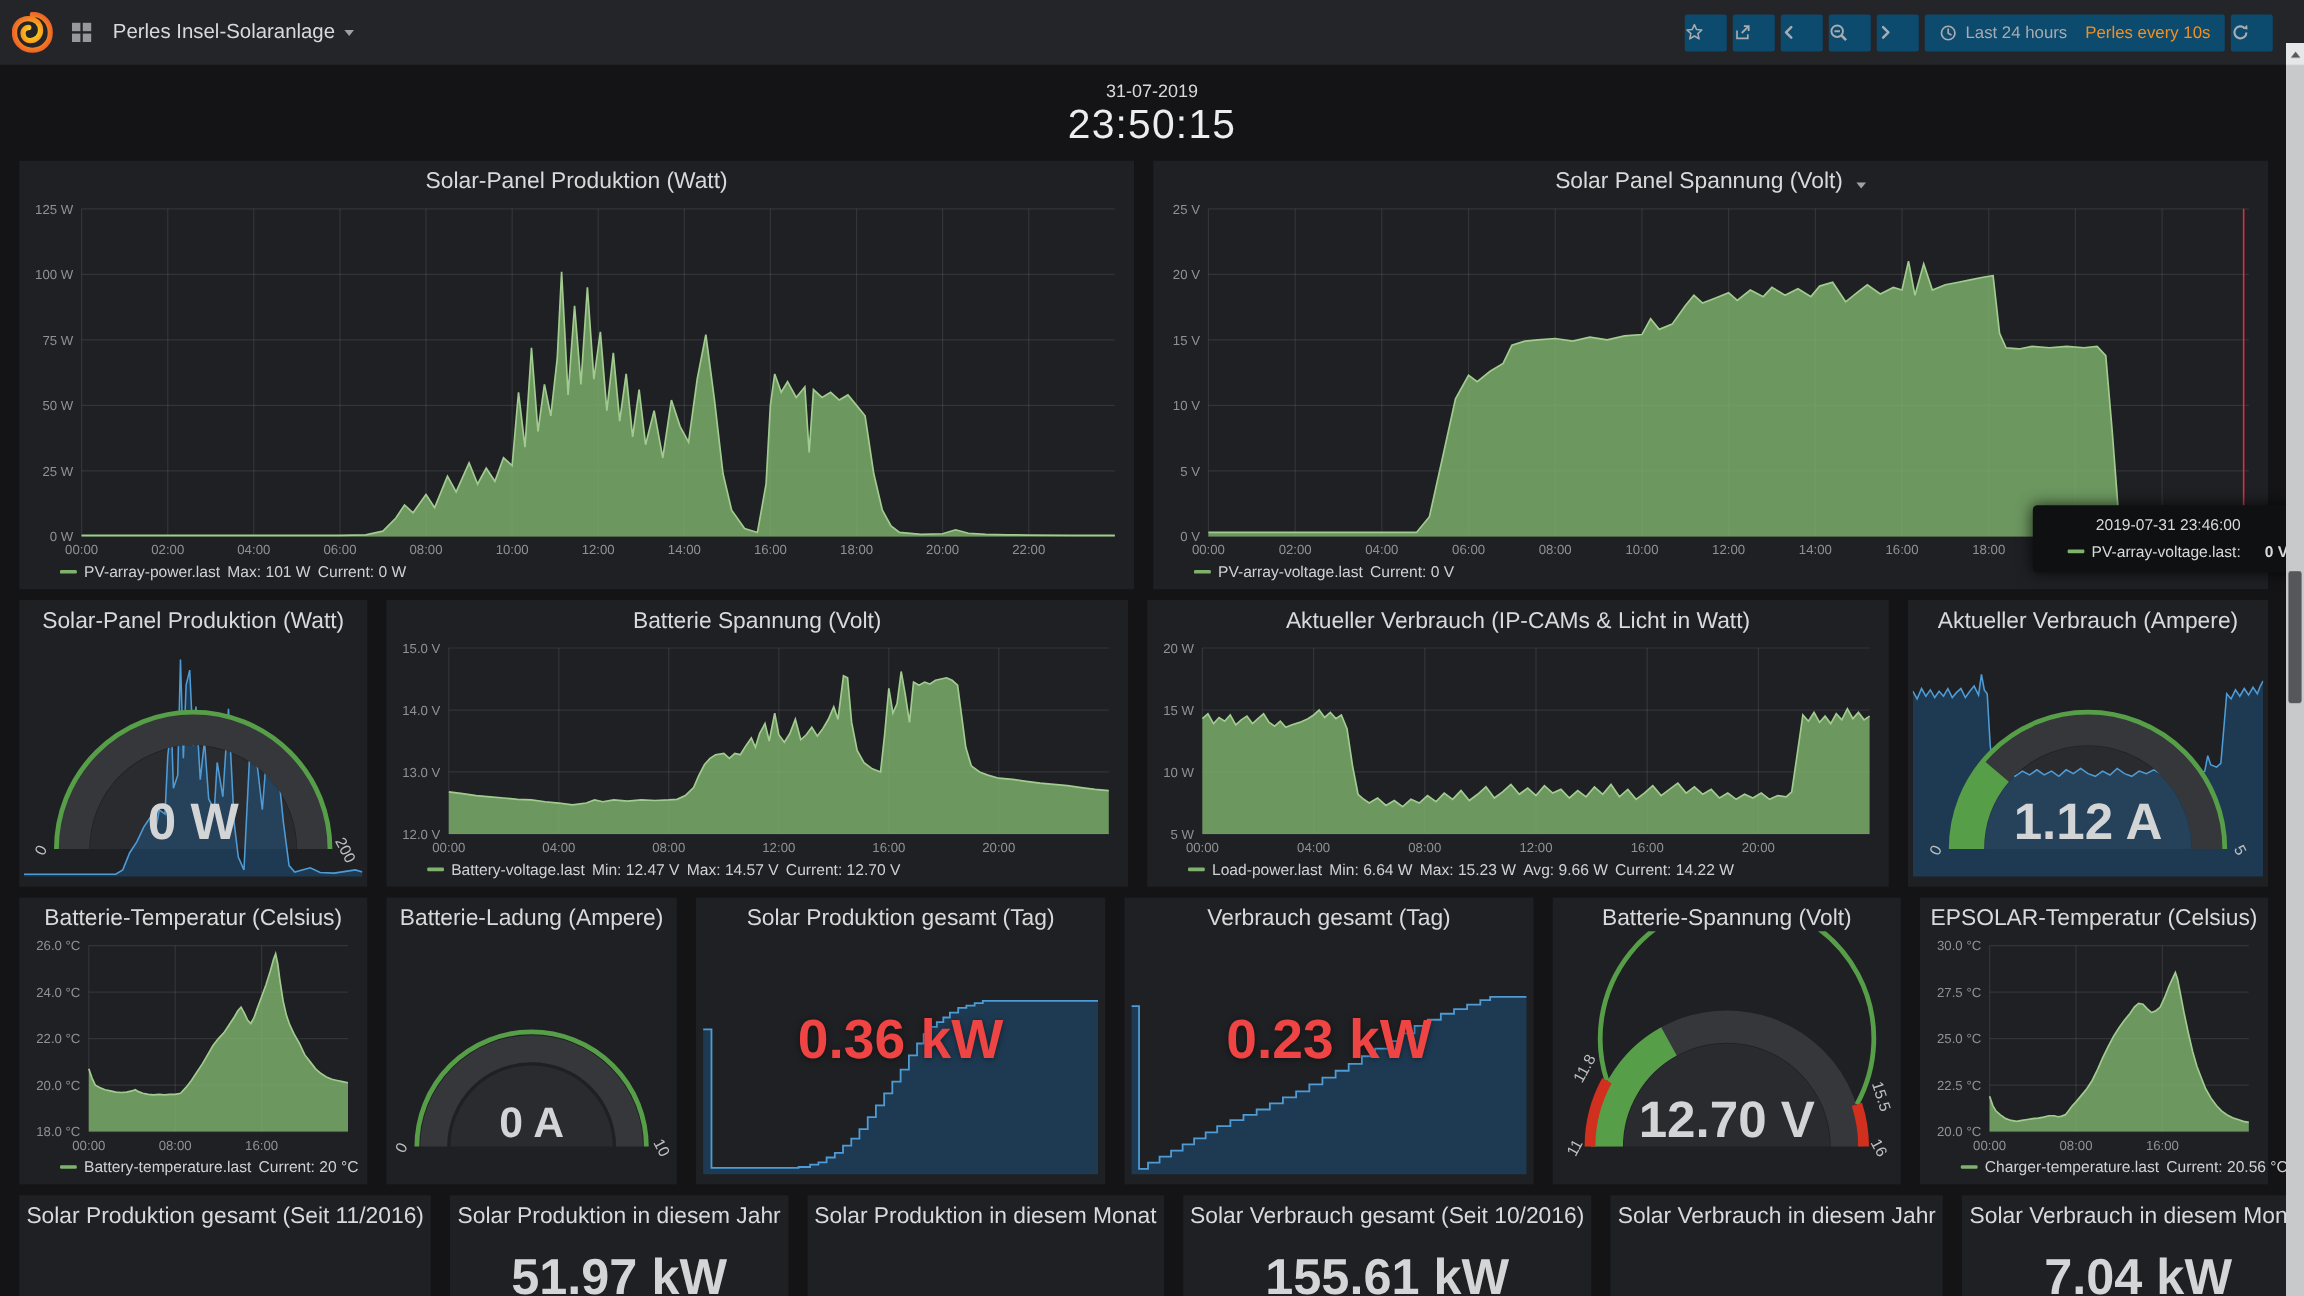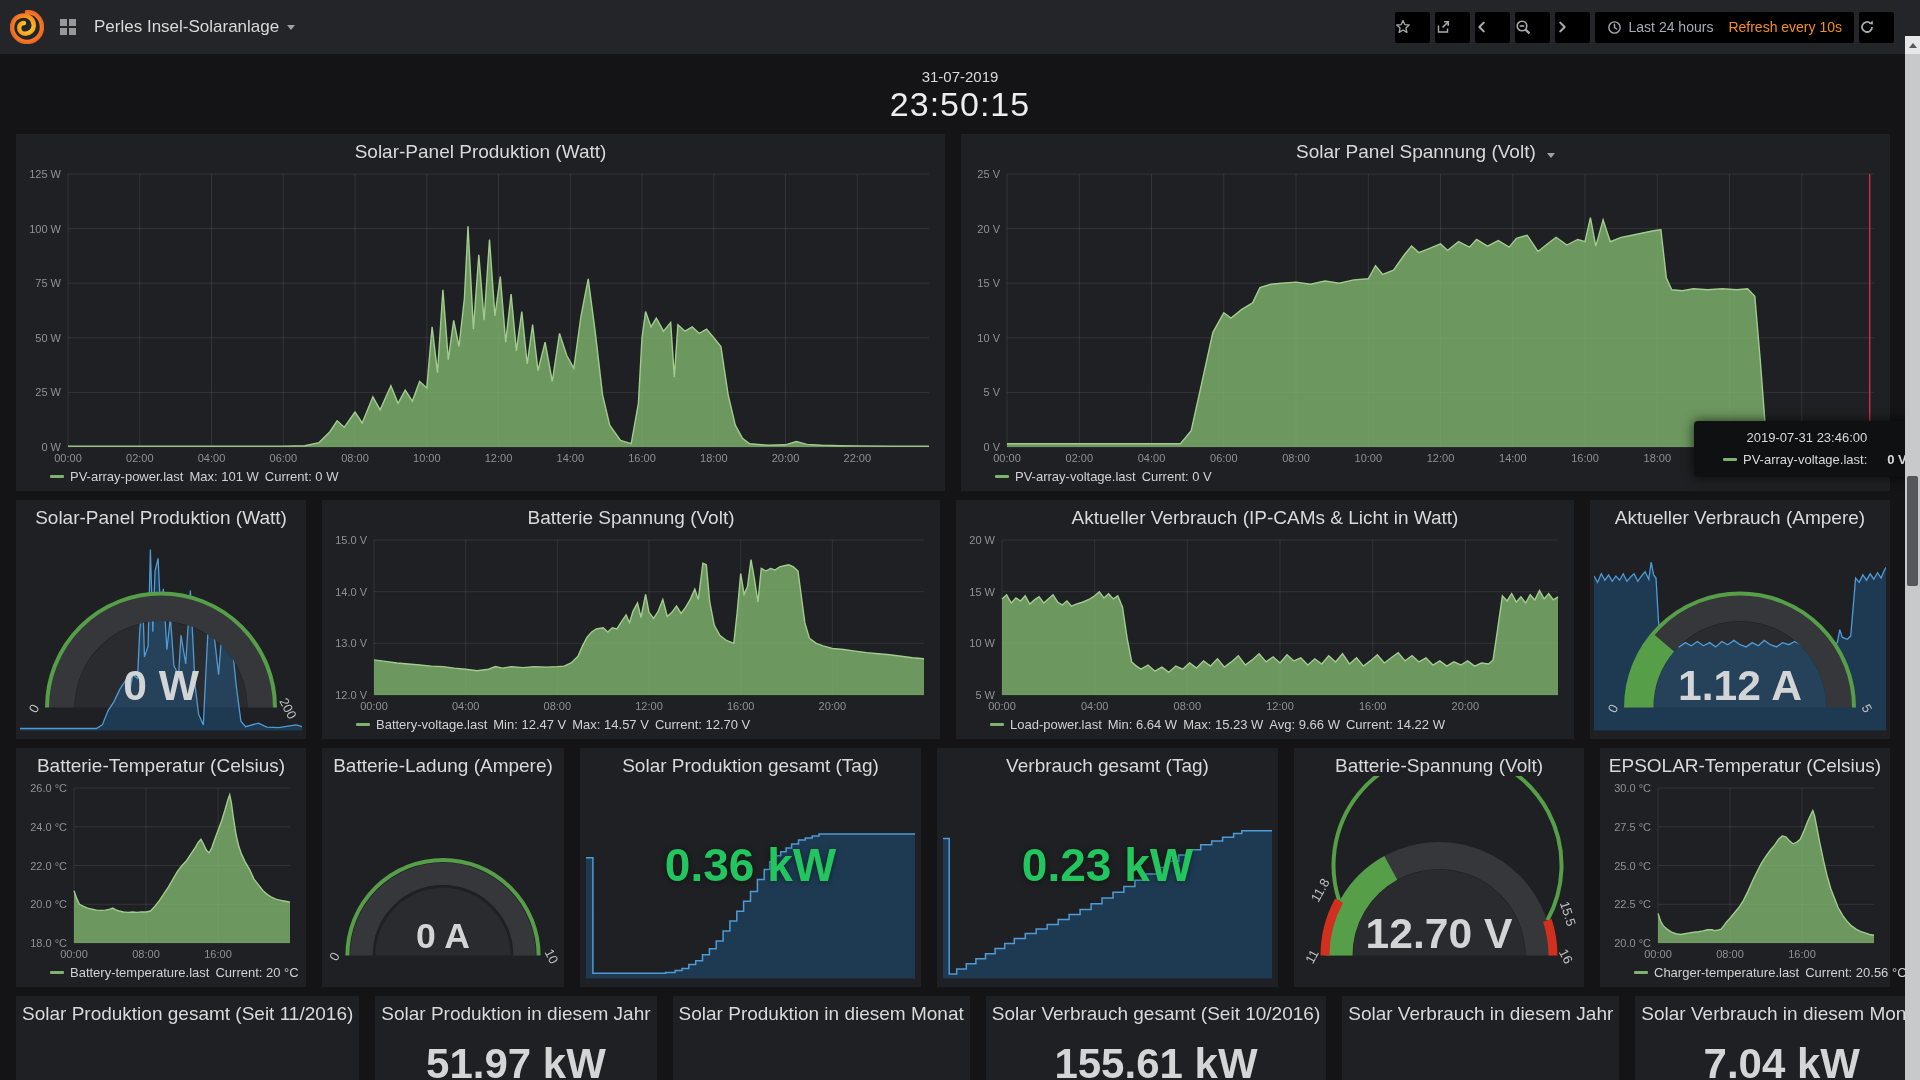--- a/index.html
+++ b/index.html
@@ -5,21 +5,21 @@
 *{margin:0;padding:0;box-sizing:border-box}
 html,body{width:1920px;height:1080px;overflow:hidden;background:#141416;font-family:"Liberation Sans",sans-serif}
 
 .navbar{height:54px;background:#242528;display:flex;align-items:center;padding:0 26px 0 10px;position:relative;z-index:10}
 .logo{width:34px;height:34px;flex:0 0 auto}
 .apps{display:grid;grid-template-columns:7px 7px;grid-gap:2px;margin-left:16px;cursor:pointer}
 .apps span{width:7px;height:7px;background:#97989a;display:block}
 .dash-title{color:#d8d9da;font-size:17px;margin-left:18px;display:flex;align-items:center;gap:8px;cursor:pointer}
 .caret{width:0;height:0;border-left:4px solid transparent;border-right:4px solid transparent;border-top:5px solid #9fa1a4;display:inline-block}
 .nav-spacer{flex:1}
-.nav-btn{height:31px;min-width:35px;background:#000000;border-radius:2px;display:flex;align-items:center;justify-content:space-between;margin-left:5px;cursor:pointer;color:#a9abae}
+.nav-btn{height:31px;min-width:35px;background:#0c4a6e;border-radius:2px;display:flex;align-items:center;justify-content:space-between;margin-left:5px;cursor:pointer;color:#a9abae}
 .time-btn{padding:0 12px;gap:7px}
 .time-label{color:#a9abae;font-size:14px}
 .refresh-label{color:#f68f1e;font-size:14px;margin-left:8px}
 .nav-btn svg{display:block}
 
 .scrollbar{position:fixed;top:36px;right:0;bottom:0;width:15px;background:#c7c9cb;z-index:60}
 .scroll-up{height:18px;background:#e6e7e8;display:flex;align-items:center;justify-content:center;cursor:pointer}
 .scroll-up i{width:0;height:0;border-left:4px solid transparent;border-right:4px solid transparent;border-bottom:5px solid #55585c}
 .scroll-thumb{position:absolute;left:2px;right:2px;top:440px;height:110px;background:#55575a;border-radius:2px;cursor:grab}
 
@@ -34,21 +34,21 @@
 .row3{grid-template-columns:290px 242px 1fr 1fr 290px 290px;height:232px}
 .row4{grid-template-columns:repeat(6,1fr);height:130px}
 
 .panel{background:#1f2023;position:relative;display:flex;flex-direction:column;padding:0 6px}
 .panel-title{text-align:center;color:#d8d9da;font-size:19px;font-weight:500;padding:7px 0 3px;cursor:pointer;position:relative;z-index:3;white-space:nowrap;overflow:hidden}
 .ts-chart{flex:1;min-height:0;width:100%;display:block}
 .legend{flex:0 0 24px;display:flex;align-items:center;gap:6px;padding:0 4px 5px 12px;font-size:13px;color:#d0d1d3;white-space:nowrap}
 .legend .dash{width:14px;height:3px;background:#7eb26d;border-radius:1px;flex:0 0 auto}
 .chart-wrap{position:absolute;left:4px;right:4px;top:28px;bottom:4px;z-index:1}
 .chart-wrap svg{width:100%;height:100%;display:block}
-.stat-value{position:absolute;left:0;right:0;top:50%;transform:translateY(-55%);text-align:center;font-size:46px;font-weight:700;color:#22c55e;z-index:2;text-shadow:0 1px 6px rgba(0,0,0,.45)}
+.stat-value{position:absolute;left:0;right:0;top:50%;transform:translateY(-55%);text-align:center;font-size:46px;font-weight:700;color:#ef4444;z-index:2;text-shadow:0 1px 6px rgba(0,0,0,.45)}
 .total-value{text-align:center;font-size:42px;font-weight:700;color:#d4d5d7;margin-top:12px}
 
 svg text{font-family:"Liberation Sans",sans-serif}
 svg .xlab{fill:#8f9194;font-size:11px;text-anchor:middle}
 svg .ylab{fill:#8f9194;font-size:11px;text-anchor:end}
 svg .grid{stroke:rgba(255,255,255,0.09);stroke-width:1}
 svg .gval{fill:#d3d4d6;font-weight:700;text-anchor:middle}
 svg .glab{fill:#bfc0c2;font-size:13px;text-anchor:middle}
 
 .tooltip{position:fixed;left:1694px;top:421px;background:#0f1011;border-radius:4px;padding:9px 13px 10px;z-index:50;box-shadow:0 0 12px rgba(0,0,0,.7)}
@@ -109,21 +109,21 @@
     <svg width="14" height="14" viewBox="0 0 16 16">
         <polyline points="6,3 11,8 6,13" fill="none" stroke="#a9abae" stroke-width="2.4" stroke-linecap="round" stroke-linejoin="round"></polyline>
       </svg>
   </div>
   <div class="nav-btn time-btn">
     <svg width="15" height="15" viewBox="0 0 16 16">
         <circle cx="8" cy="8" r="6" fill="none" stroke="#a9abae" stroke-width="1.5"></circle>
         <path d="M8 4.5 V8.2 L10.4 9.6" fill="none" stroke="#a9abae" stroke-width="1.5" stroke-linecap="round"></path>
       </svg>
     <span class="time-label">Last 24 hours</span>
-    <span class="refresh-label">Refresh every 10s</span>
+    <span class="refresh-label">Perles every 10s</span>
   </div>
   <div class="nav-btn">
     <svg width="16" height="16" viewBox="0 0 16 16">
         <path d="M13 8 a5 5 0 1 1 -1.6-3.7" fill="none" stroke="#a9abae" stroke-width="1.8"></path>
         <polygon points="13.6,1.6 14,5.6 10,4.9" fill="#a9abae"></polygon>
       </svg>
   </div>
 </div>
 
 <div class="scrollbar">

